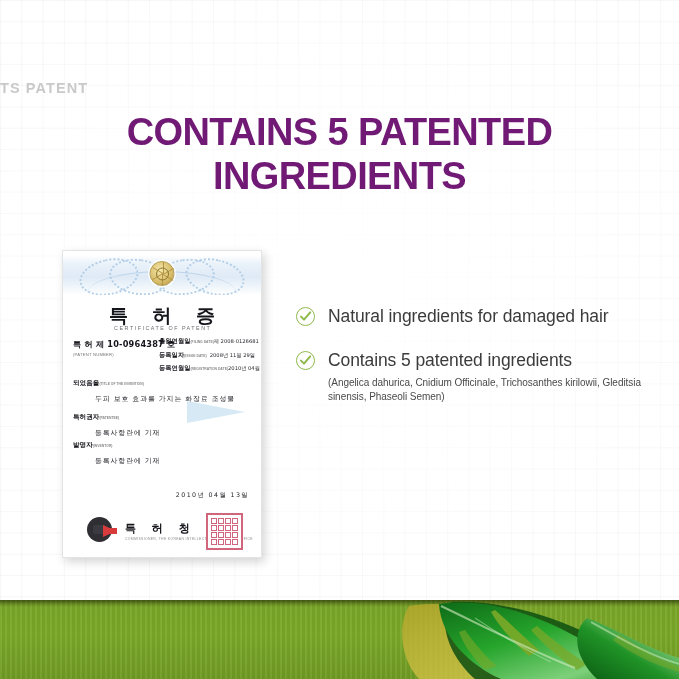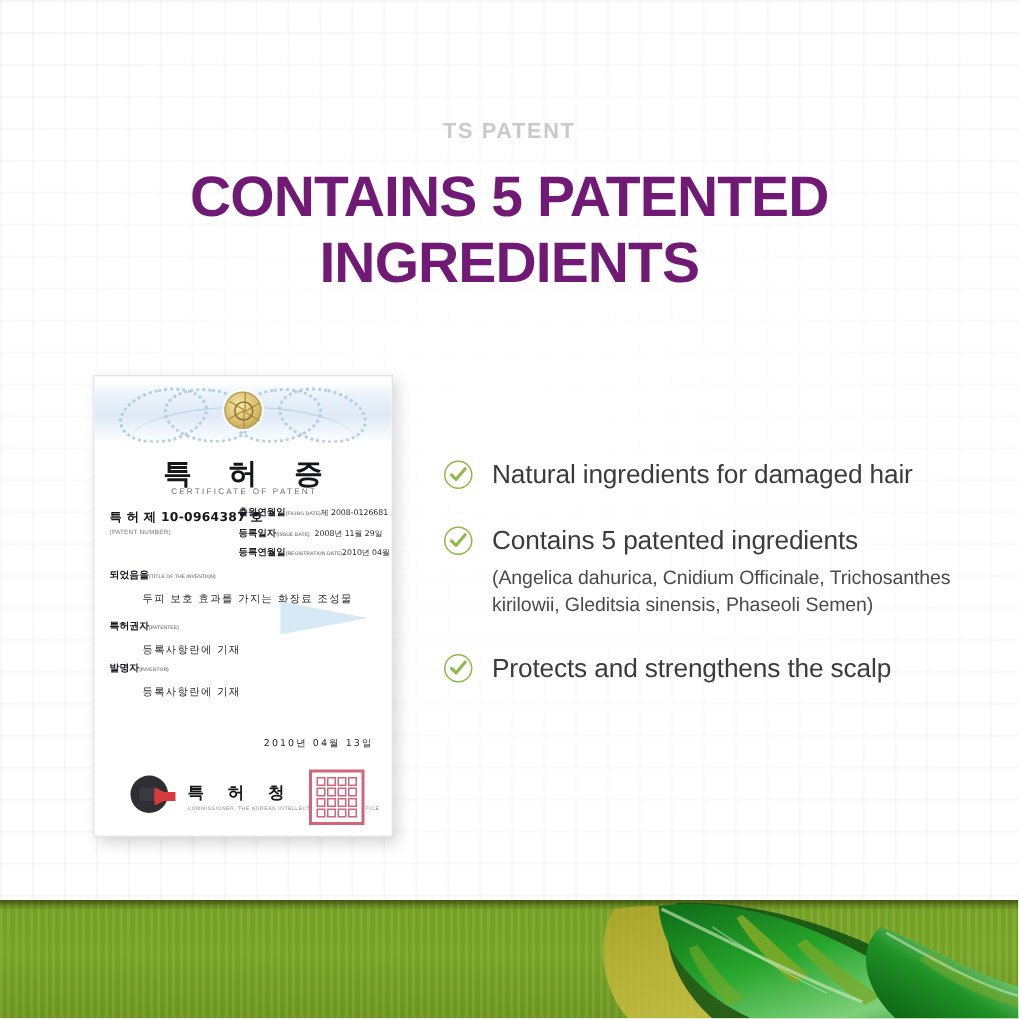--- a/index.html
+++ b/index.html
@@ -26,21 +26,20 @@
     background:
       radial-gradient(ellipse 62% 55% at 50% 48%, rgba(255,255,255,0.92) 0%, rgba(255,255,255,0.55) 55%, rgba(255,255,255,0.0) 100%);
     z-index:1;pointer-events:none;
   }
 
   #page{position:absolute;inset:0;z-index:2;}
 
   
   .eyebrow{
     position:absolute;left:0;top:80px;width:679px;
-    text-align:center;
     font-size:14.5px;font-weight:bold;letter-spacing:1.1px;
     color:#c9c9c9;
   }
   .headline{
     position:absolute;left:60px;top:110px;width:559px;
     text-align:center;
     font-size:38px;font-weight:bold;line-height:1.17;
     letter-spacing:-0.6px;
     color:#701a75;
   }
@@ -192,21 +191,21 @@
   #bullets{position:absolute;left:296px;top:305px;width:350px;}
   .bullet{position:relative;padding-left:32px;margin-bottom:21px;}
   .bullet:last-child{margin-bottom:0;}
   .chk{
     position:absolute;left:0;top:2px;width:19px;height:19px;
     border-radius:50%;border:1.7px solid #8fb84a;
     box-sizing:border-box;
   }
   .chk svg{position:absolute;left:2.3px;top:2.3px;}
   .b-main{font-size:17.5px;color:#3b3b3b;line-height:1.3;letter-spacing:-0.1px;}
-  .b-sub{font-size:13px;color:#4a4a4a;line-height:1.45;margin-top:4px;letter-spacing:-0.05px;}
+  .b-sub{font-size:10px;color:#4a4a4a;line-height:1.45;margin-top:4px;letter-spacing:-0.05px;}
 
   
   #footer-band{
     position:absolute;left:0;bottom:0;width:679px;height:79px;
     overflow:hidden;z-index:3;
   }
   .band-base{
     position:absolute;inset:0;
     background:linear-gradient(to bottom,#5e7f1c 0%,#79a527 5%,#7aa828 45%,#6f9a23 100%);
   }
@@ -343,28 +342,20 @@
     <div class="bullet">
       <span class="chk">
         <svg width="13" height="13" viewBox="0 0 13 13">
             <path d="M2 6.6 L5 9.6 L11.2 2.4" fill="none" stroke="#8fb84a" stroke-width="2" stroke-linecap="round" stroke-linejoin="round"></path>
           </svg>
       </span>
       <div class="b-main">Contains 5 patented ingredients</div>
       <div class="b-sub">(Angelica dahurica, Cnidium Officinale, Trichosanthes kirilowii, Gleditsia sinensis, Phaseoli Semen)</div>
     </div>
 
-    <div class="bullet">
-      <span class="chk">
-        <svg width="13" height="13" viewBox="0 0 13 13">
-            <path d="M2 6.6 L5 9.6 L11.2 2.4" fill="none" stroke="#8fb84a" stroke-width="2" stroke-linecap="round" stroke-linejoin="round"></path>
-          </svg>
-      </span>
-      <div class="b-main">Protects and strengthens the scalp</div>
-    </div>
 
   </div>
 </div>
 
 <div id="footer-band">
   <div class="band-base"></div>
   <div class="band-stripes"></div>
   <div class="band-topshade"></div>
   <div class="leaves">
     <svg width="300" height="79" viewBox="0 0 300 79">

